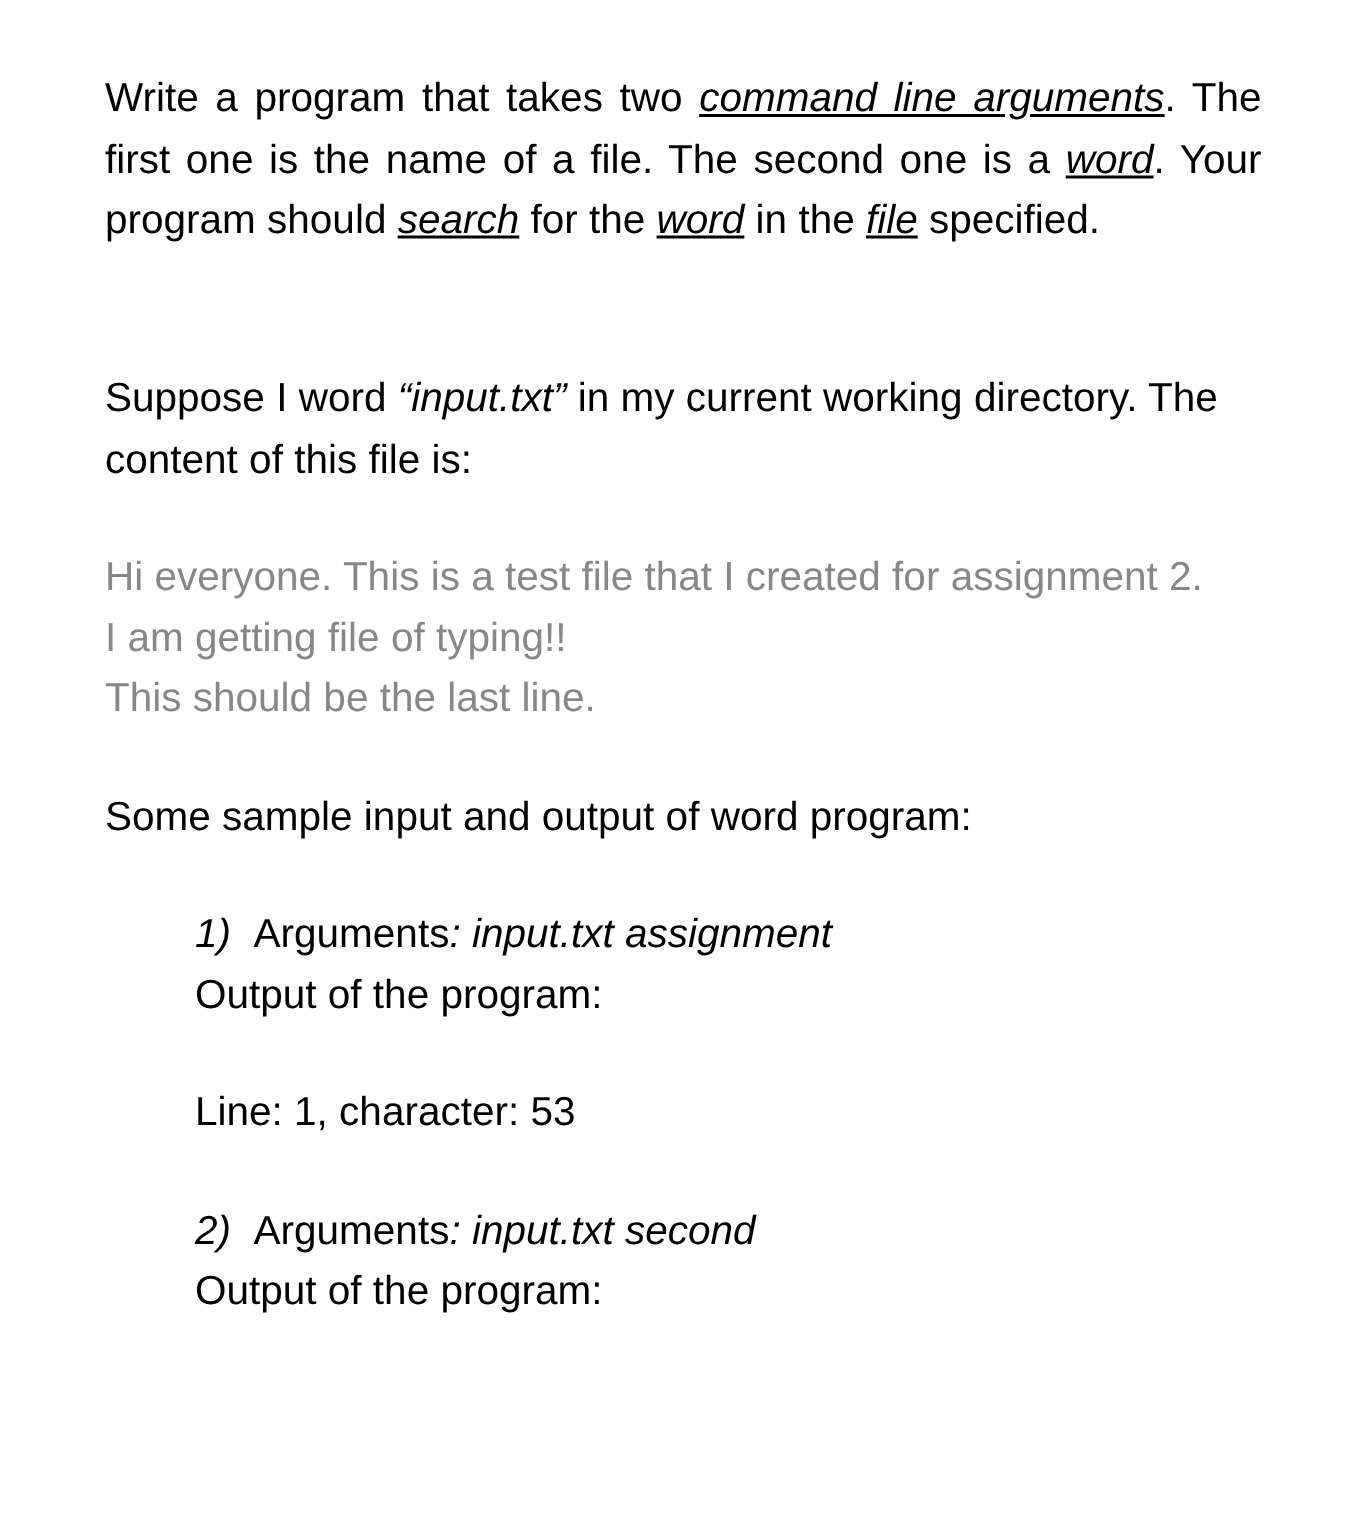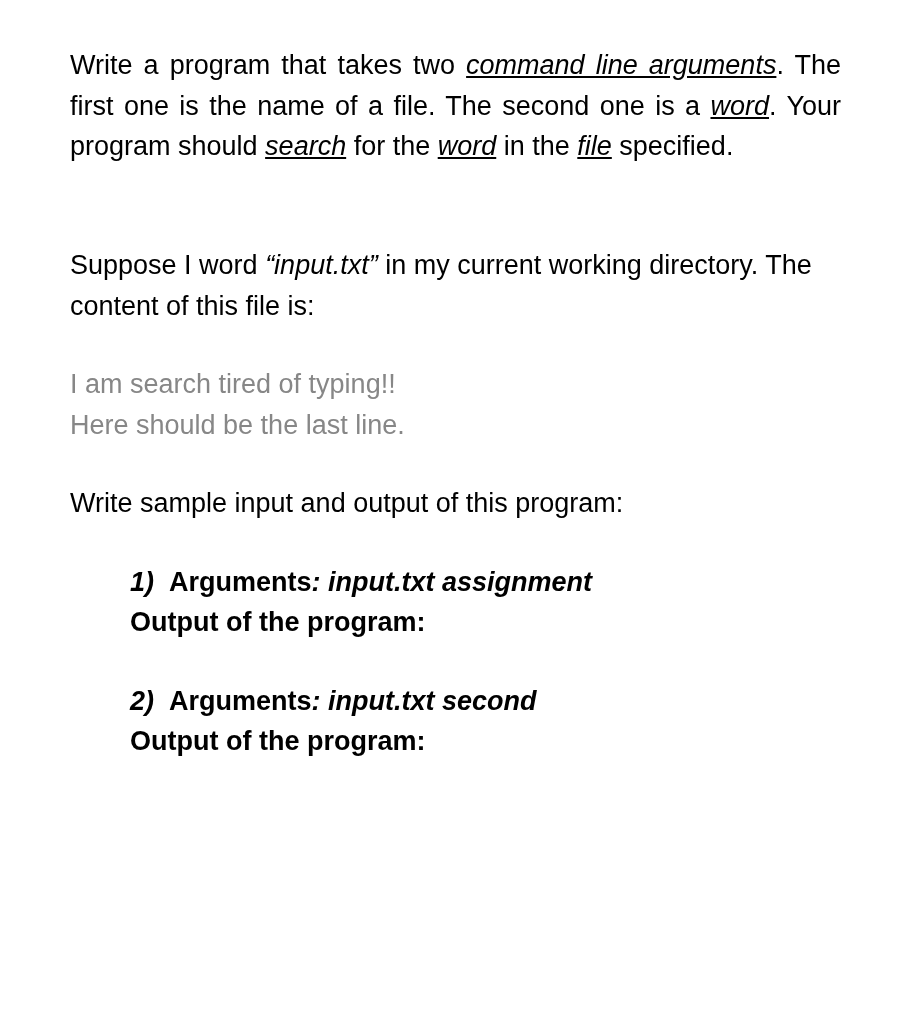--- a/index.html
+++ b/index.html
@@ -37,21 +37,20 @@
       display: block;
     }
     .samples-intro {
       margin-bottom: 38px;
     }
     .samples {
       padding-left: 60px;
     }
     .sample-block {
       margin-bottom: 38px;
-      font-weight: bold;
     }
     .num-italic {
       font-style: italic;
     }
     .args-italic {
       font-style: italic;
     }
     .output-line {
       margin-bottom: 38px;
     }
@@ -62,33 +61,35 @@
 <div class="paragraph">
   <span>Write a program that takes two </span><span class="underline">command line arguments</span><span>. The first one is the name of a file. The second one is a </span><span class="underline">word</span><span>. Your program should </span><span class="underline">search</span><span> for the </span><span class="underline">word</span><span> in the </span><span class="underline">file</span><span> specified.</span>
 </div>
 
 <div class="paragraph" style="text-align:left;">
   <br>
   <span>Suppose I word </span><span class="italic">“input.txt”</span><span> in my current working directory. The content of this file is:</span>
 </div>
 
 <div class="file-content">
-  <span class="file-line">I am search tired of typing!!</span>
-  <span class="file-line">Here should be the last line.</span>
+  <span class="file-line">Hi everyone. This is a test file that I created for assignment 2.</span>
+  <span class="file-line">I am getting file of typing!!</span>
+  <span class="file-line">This should be the last line.</span>
 </div>
 
-<div class="samples-intro">Write sample input and output of this program:</div>
+<div class="samples-intro">Some sample input and output of word program:</div>
 
 <div class="samples">
 
   <div class="sample-block">
     <div>
       <span class="num-italic">1)</span>&nbsp;&nbsp;<span>Arguments</span><span class="args-italic">: input.txt assignment</span>
     </div>
     <div class="output-line">Output of the program:</div>
+    <div>Line: 1, character: 53</div>
   </div>
 
   <div class="sample-block" style="margin-bottom:12px;">
     <div>
       <span class="num-italic">2)</span>&nbsp;&nbsp;<span>Arguments</span><span class="args-italic">: input.txt second</span>
     </div>
     <div>Output of the program:</div>
   </div>
 
 </div>

